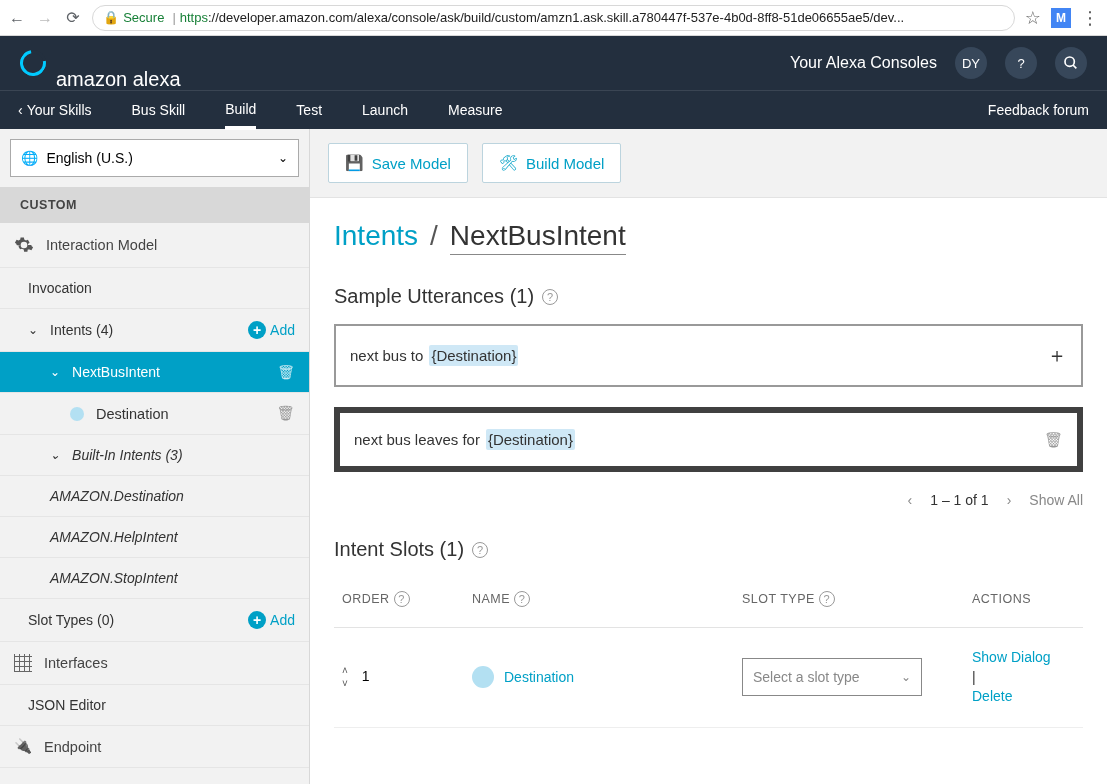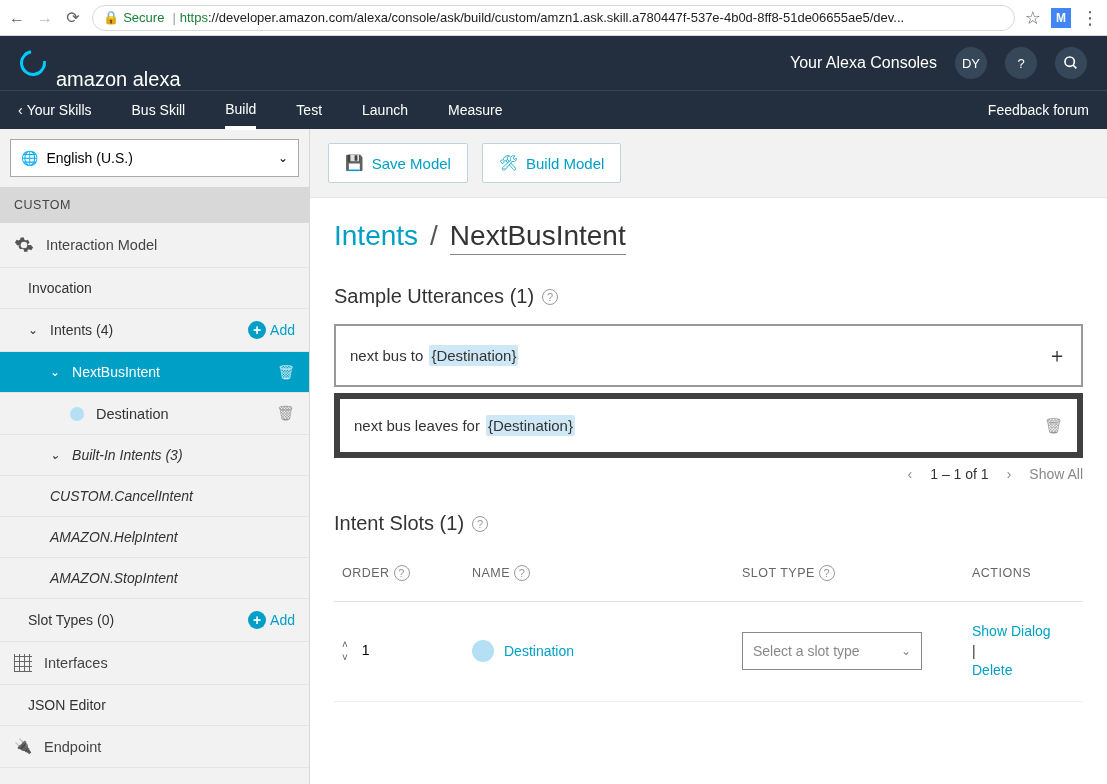--- a/index.html
+++ b/index.html
@@ -26,21 +26,21 @@
   .sub-nav { height: 39px; background: #232f3e; display: flex; align-items: center; padding: 0 18px; color: #fff; font-size: 14px; justify-content: space-between; border-top: 1px solid #3a4553; }
   .sub-nav-left { display: flex; align-items: center; gap: 40px; }
   .your-skills { display: flex; align-items: center; gap: 4px; }
   .tab-active { position: relative; padding-bottom: 2px; }
   .tab-active::after { content: ""; position: absolute; left: 0; right: 0; bottom: -11px; height: 4px; background: #fff; }
 
   
   .layout { display: flex; height: calc(784px - 36px - 54px - 39px); }
   .sidebar { width: 310px; background: #f2f2f2; border-right: 1px solid #d8d8d8; overflow-y: auto; }
   .lang { margin: 10px; height: 38px; border: 1px solid #aaa; background: #fff; display: flex; align-items: center; padding: 0 10px; justify-content: space-between; font-size: 14px; }
-  .section-label { background: #d8d8d8; font-size: 12.5px; font-weight: normal; color: #444; padding: 11px 14px; letter-spacing: .5px; }
+  .section-label { background: #d8d8d8; font-size: 12.5px; font-weight: bold; color: #444; padding: 11px 20px; letter-spacing: .5px; }
   .side-row { display: flex; align-items: center; padding: 12px 14px; font-size: 14.5px; color: #333; gap: 12px; border-bottom: 1px solid #e5e5e5; }
   .side-row .grow { flex: 1; }
   .side-row.link { color: #444; }
   .side-row.selected { background: #00a0c6; color: #fff; }
   .side-row.sub { padding-left: 28px; font-size: 14px; }
   .side-row.sub2 { padding-left: 50px; font-size: 14px; }
   .side-row.sub2.italic { font-style: italic; }
   .side-row.sub3 { padding-left: 50px; font-size: 14px; font-style: italic; }
   .add-btn { color: #00a0c6; font-size: 14px; display: flex; align-items: center; gap: 4px; }
   .plus-circle { width: 18px; height: 18px; border-radius: 50%; background: #00a0c6; color: #fff; display: flex; align-items: center; justify-content: center; font-size: 14px; font-weight: bold; }
@@ -51,21 +51,21 @@
   .tbtn { height: 40px; border: 1px solid #bcd4de; background: #fff; color: #00a0c6; font-size: 15px; padding: 0 16px; display: flex; align-items: center; gap: 8px; border-radius: 2px; }
   .content { padding: 22px 24px; }
   .crumb { display: flex; align-items: baseline; gap: 12px; font-size: 28px; font-weight: 300; }
   .crumb-root { color: #00a0c6; }
   .crumb-sep { color: #555; }
   .crumb-name { color: #333; border-bottom: 1px solid #888; padding-bottom: 2px; }
 
   h3.sec { font-size: 20px; font-weight: 400; color: #333; margin: 30px 0 16px; display: flex; align-items: center; gap: 8px; }
   .qmark { width: 16px; height: 16px; border: 1px solid #999; border-radius: 50%; color: #999; font-size: 11px; display: inline-flex; align-items: center; justify-content: center; }
 
-  .utter-box { border: 2px solid #999; padding: 16px 14px; font-size: 15px; display: flex; align-items: center; margin-bottom: 6px; }
+  .utter-box { border: 2px solid #999; padding: 16px 14px; font-size: 15px; display: flex; align-items: center; margin-bottom: 20px; }
   .utter-box.light { border: 6px solid #404040; }
   .slot-hl { background: #cfe8f6; padding: 2px 2px; border-radius: 2px; }
   .utter-grow { flex: 1; display: flex; align-items: center; gap: 6px; color: #333; }
   .plus-add { font-size: 20px; color: #333; }
 
   .pager { display: flex; align-items: center; justify-content: flex-end; gap: 18px; font-size: 14px; color: #888; margin: 8px 0 4px; }
   .pager .pg { color: #333; }
 
   table.slots { width: 100%; border-collapse: collapse; font-size: 13px; }
   table.slots th { text-align: left; color: #666; font-weight: normal; font-size: 12.5px; letter-spacing: .5px; padding: 14px 8px 20px; border-bottom: 1px solid #e3e3e3; }
@@ -178,21 +178,21 @@
       <span style="width:14px;height:14px;background:#b3e0f2;border-radius:50%;"></span>
       <span class="grow">Destination</span>
       <span class="sidebar-trash">🗑</span>
     </div>
 
     <div class="side-row sub2 italic">
       <span class="chev">⌄</span>
       <span class="grow">Built-In Intents (3)</span>
     </div>
     <div class="side-row sub3">
-        <span>CUSTOM.CancelIntent</span>
+        <span>AMAZON.Destination</span>
       </div>
     <div class="side-row sub3">
         <span>AMAZON.HelpIntent</span>
       </div>
     <div class="side-row sub3">
         <span>AMAZON.StopIntent</span>
       </div>
 
     <div class="side-row sub">
       <span class="grow">Slot Types (0)</span>

